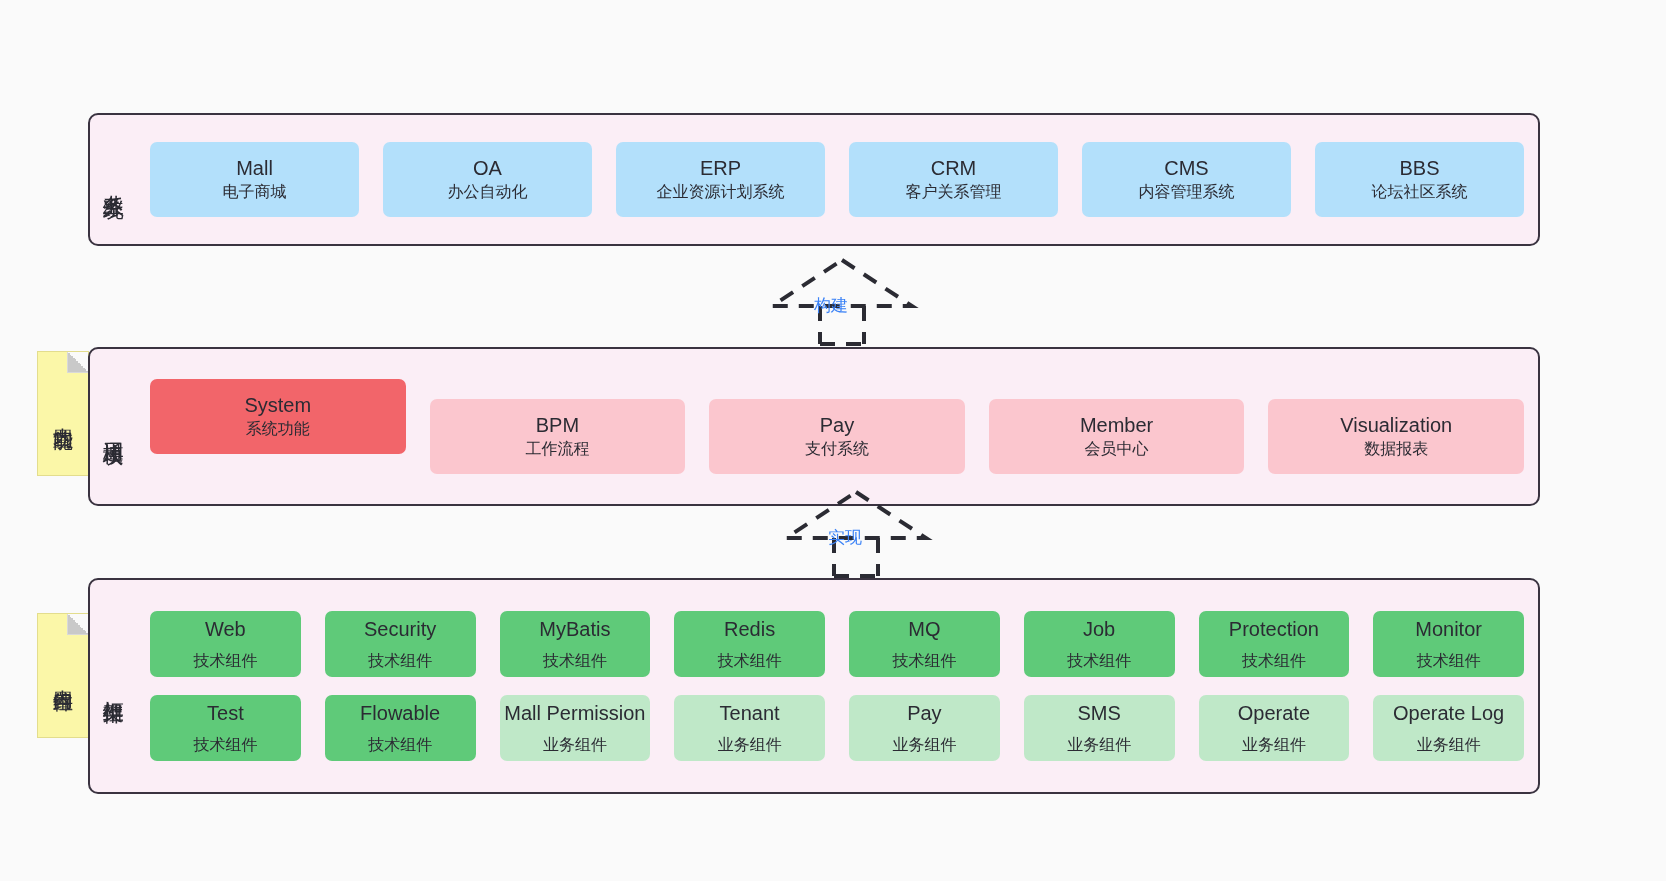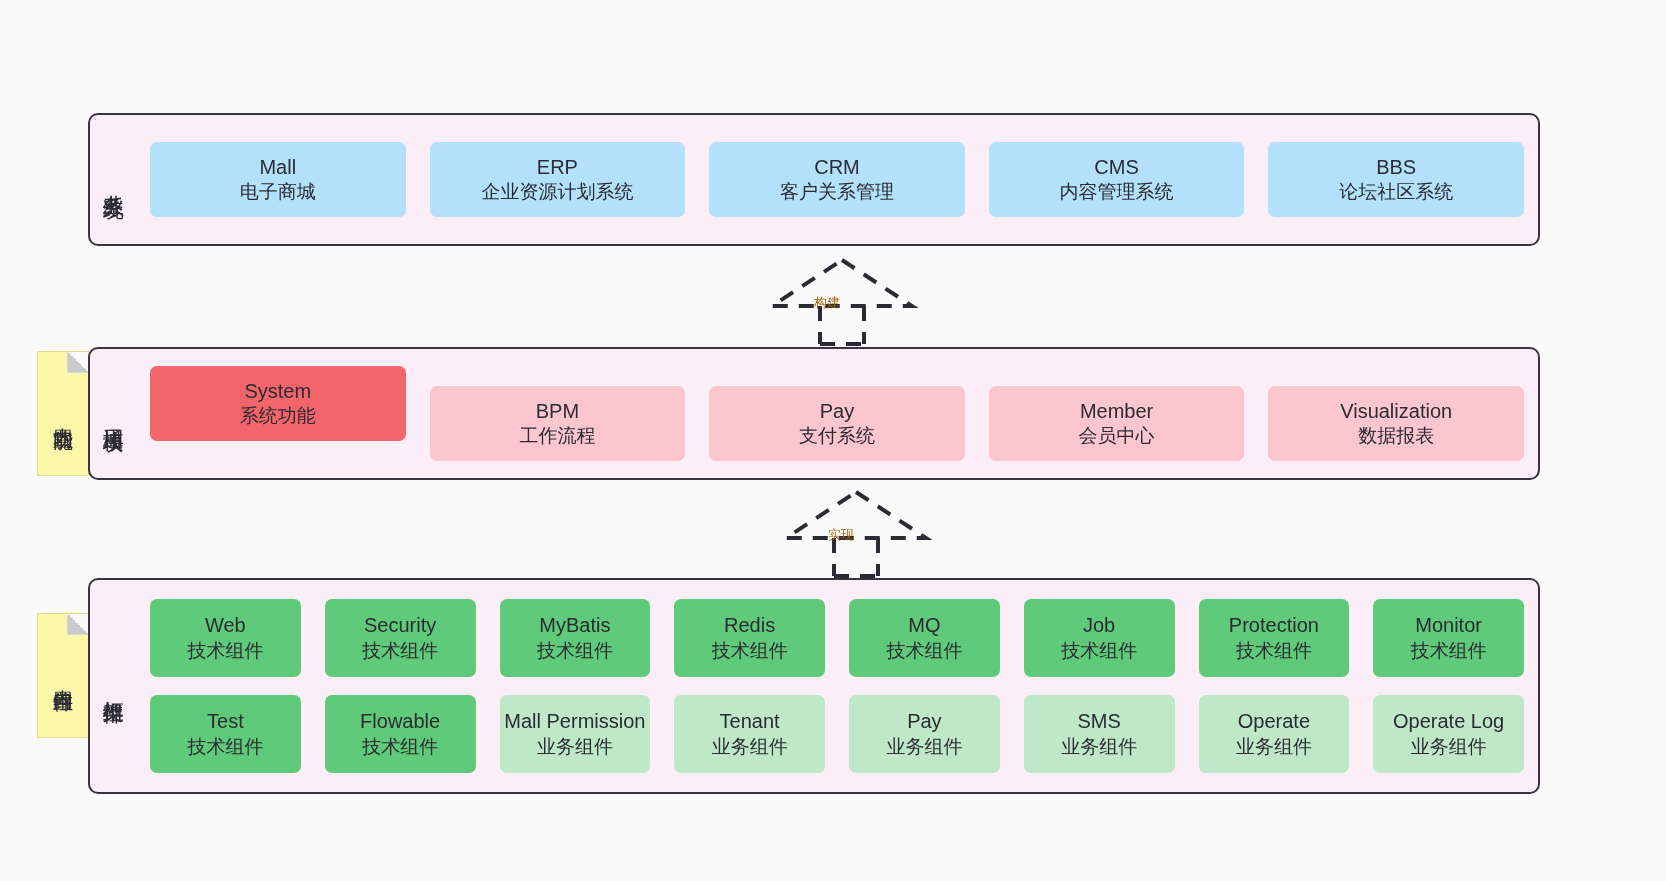--- a/index.html
+++ b/index.html
@@ -60,37 +60,37 @@
     display: flex;
     flex-direction: column;
     align-items: center;
     justify-content: center;
     text-align: center;
     line-height: 1.28;
     color: #2b2b33;
     padding: 6px 4px;
   }
   .card .t1 { font-size: 20px; }
-  .card .t2 { font-size: 19px; }
+  .card .t2 { font-size: 16px; }
 
   
   .c-blue       { background: #b3e0fb; }
   .c-red        { background: #f2656a; }
   .c-pink       { background: #fbc6ce; margin-top: 20px; }
   .c-green      { background: #5fca79; }
   .c-lightgreen { background: #bfe8c8; }
 
   
   #layer-business { left: 88px;  top: 113px; width: 1452px; height: 133px; }
-  #layer-common   { left: 88px;  top: 347px; width: 1452px; height: 133px; }
+  #layer-common   { left: 88px;  top: 347px; width: 1452px; height: 159px; }
   #layer-framework{ left: 88px;  top: 578px; width: 1452px; height: 216px; }
 
   #layer-business .card  { height: 75px; }
   #layer-common   .card  { height: 75px; }
-  #layer-framework .card { height: 78px; }
+  #layer-framework .card { height: 66px; justify-content: space-between; }
 
   
   .note {
     position: absolute;
     width: 52px;
     background: #fbf7a8;
     border: 1px solid #e3dd8d;
     display: flex;
     align-items: center;
     justify-content: center;
@@ -112,22 +112,22 @@
     border-bottom: 1px solid #d9d9d9;
   }
   #note-common    { left: 37px; top: 351px; height: 125px; }
   #note-framework { left: 37px; top: 613px; height: 125px; }
 
   
   .arrow { position: absolute; }
   .arrow svg { display: block; overflow: visible; }
   .arrow-label {
     position: absolute;
-    font-size: 13px;
-    color: #a16207;
+    font-size: 17px;
+    color: #3b82f6;
     background: transparent;
     white-space: nowrap;
     user-select: none;
   }
   #arrow-build   { left: 752px; top: 258px; width: 180px; height: 86px; }
   #arrow-build .arrow-label   { left: 62px; top: 36px; }
   #arrow-impl    { left: 766px; top: 490px; width: 180px; height: 86px; }
   #arrow-impl .arrow-label    { left: 62px; top: 36px; }
 </style>
 </head>
@@ -137,20 +137,24 @@
 
   <div class="layer" id="layer-business">
     <div class="layer-label">业务系统</div>
     <div class="layer-body">
       <div class="row">
         <div class="card c-blue">
           <span class="t1">Mall</span>
           <span class="t2">电子商城</span>
         </div>
         <div class="card c-blue">
+          <span class="t1">OA</span>
+          <span class="t2">办公自动化</span>
+        </div>
+        <div class="card c-blue">
           <span class="t1">ERP</span>
           <span class="t2">企业资源计划系统</span>
         </div>
         <div class="card c-blue">
           <span class="t1">CRM</span>
           <span class="t2">客户关系管理</span>
         </div>
         <div class="card c-blue">
           <span class="t1">CMS</span>
           <span class="t2">内容管理系统</span>

